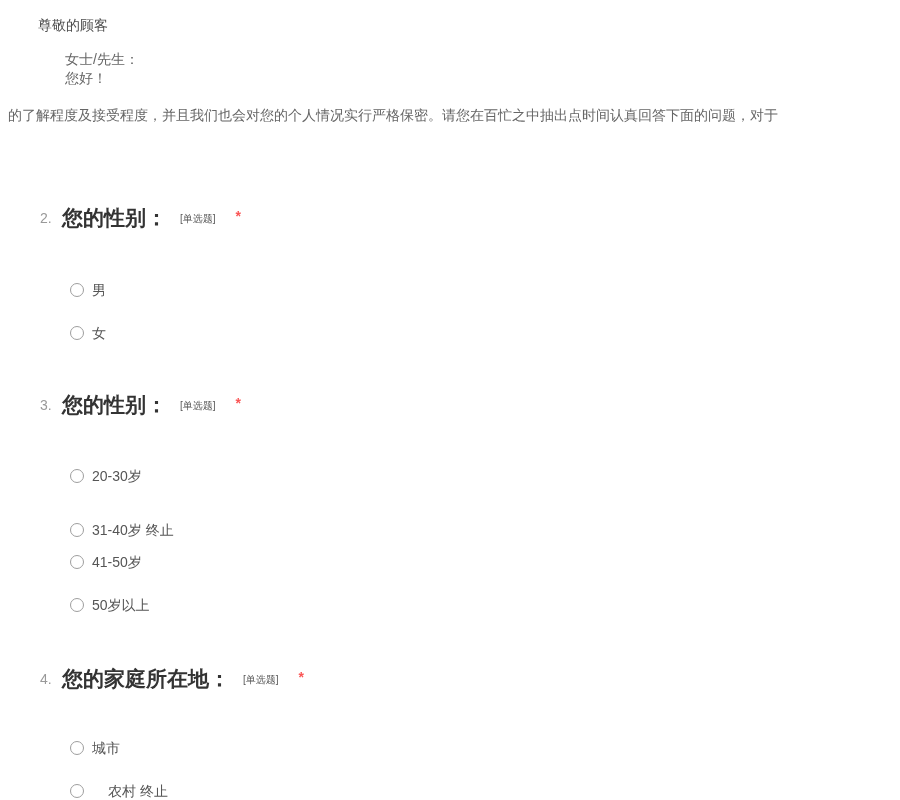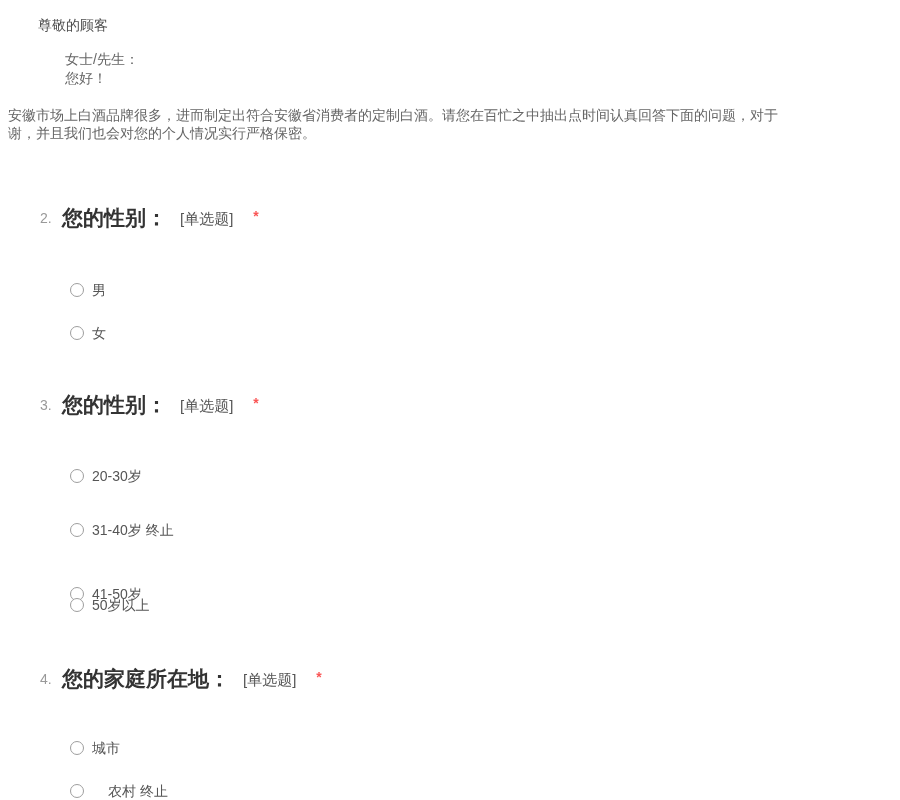--- a/index.html
+++ b/index.html
@@ -26,21 +26,21 @@
   }
   .q-number {
     width:22px; flex:0 0 22px;
     font-size:14px; line-height:17px; color:#999999;
   }
   .q-title {
     font-size:21px; line-height:16px; font-weight:bold; color:#333333;
   }
   .q-tag {
     margin-left:13px; margin-top:1px;
-    font-size:15px; line-height:15px; color:#555555;
+    font-size:10px; line-height:15px; color:#555555;
   }
   .q-required {
     margin-left:20px; margin-top:-1px;
     font-size:14px; line-height:15px; color:#fa5555; font-weight:bold;
   }
   .radio-option {
     position:absolute; left:70px; height:16px;
     display:flex; align-items:center;
     cursor:pointer; white-space:nowrap;
   }
@@ -56,22 +56,21 @@
 </style>
 </head>
 <body>
 
 <div class="page">
 
   <div class="survey-header">尊敬的顾客</div>
 
   <div class="intro-line indent" style="top:51px;">女士/先生：</div>
   <div class="intro-line indent" style="top:70px;">您好！</div>
-  <div class="intro-line" style="top:107px;">安徽市场上白酒品牌很多，进而制定出符合安徽省消费者的定制白酒。请您在百忙之中抽出点时间认真回答下面的问题，对于</div>
-  <div class="intro-line" style="top:125px;">谢，并且我们也会对您的个人情况实行严格保密。</div>
+  <div class="intro-line" style="top:107px;">的了解程度及接受程度，并且我们也会对您的个人情况实行严格保密。请您在百忙之中抽出点时间认真回答下面的问题，对于</div>
 
   <div>
     <div class="q-title-row" style="top:210px;">
       <span class="q-number">2.</span>
       <span class="q-title">您的性别：</span>
       <span class="q-tag">[单选题]</span>
       <span class="q-required">*</span>
     </div>
     <div class="radio-option" style="top:282px;">
       <span class="radio-circle"></span>
@@ -91,21 +90,21 @@
       <span class="q-required">*</span>
     </div>
     <div class="radio-option" style="top:468px;justify-content:flex-end;">
       <span class="radio-circle"></span>
       <span class="radio-label">20-30岁</span>
     </div>
     <div class="radio-option" style="top:522px;justify-content:space-between;">
       <span class="radio-circle"></span>
       <span class="radio-label">31-40岁 终止</span>
     </div>
-    <div class="radio-option" style="top:554px;margin-top:32px;">
+    <div class="radio-option" style="top:554px;">
       <span class="radio-circle"></span>
       <span class="radio-label">41-50岁</span>
     </div>
     <div class="radio-option" style="top:597px;">
       <span class="radio-circle"></span>
       <span class="radio-label">50岁以上</span>
     </div>
   </div>
 
   <div>

